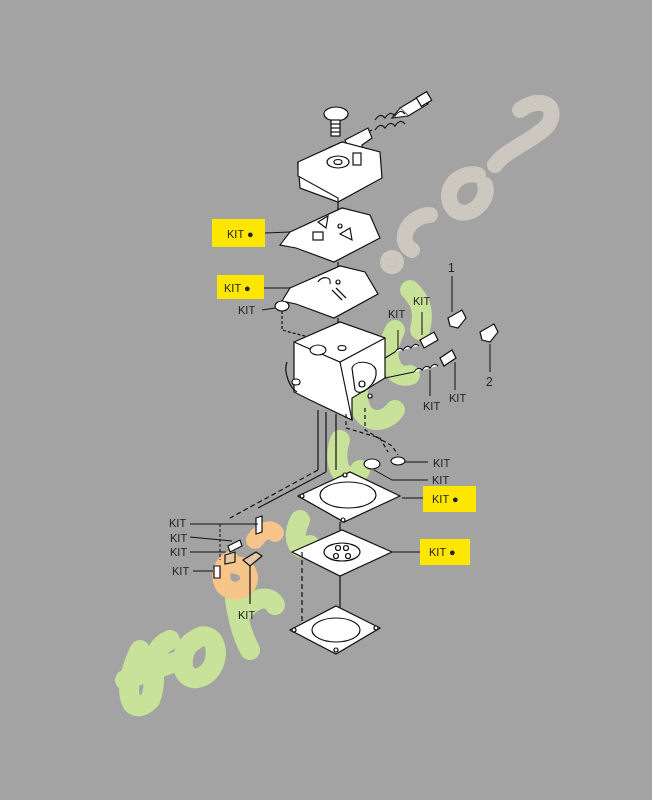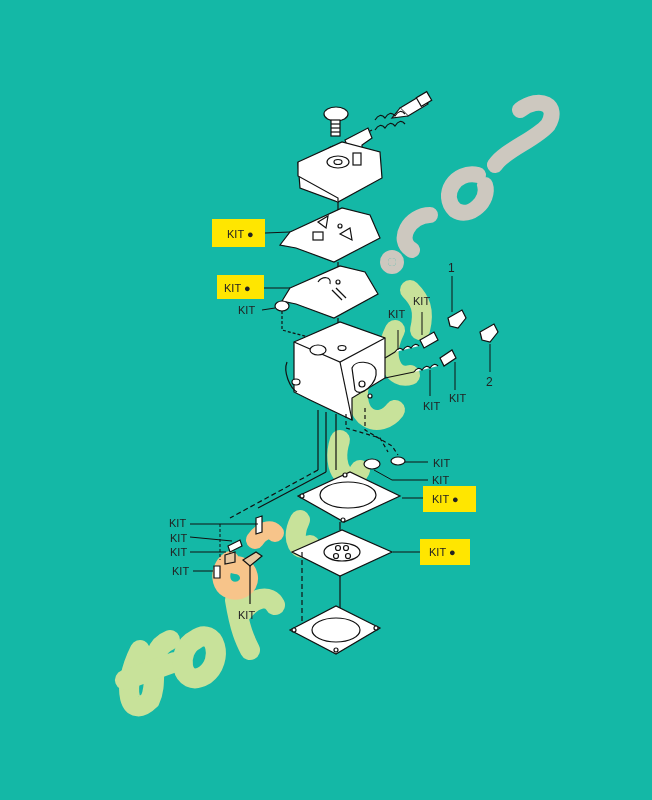--- a/index.html
+++ b/index.html
@@ -1,16 +1,16 @@
 <!DOCTYPE html>
 <html><head>
 <meta charset="utf-8">
 <style>
   html, body { margin:0; padding:0; background:#ffffff; }
-  #canvas { position:relative; width:652px; height:800px; overflow:hidden; background:#14b8a6; font-family:"Liberation Sans", sans-serif;text-align:right; }
+  #canvas { position:relative; width:652px; height:800px; overflow:hidden; background:#a3a3a3; font-family:"Liberation Sans", sans-serif;text-align:right; }
   svg { position:absolute; left:0; top:0; }
   .lbl { font-family:"Liberation Sans", sans-serif; font-size:11px; fill:#222; }
   .num { font-family:"Liberation Sans", sans-serif; font-size:12px; fill:#222; }
 </style>
 </head>
 <body>
 
 <div id="canvas">
 <svg width="652" height="800" viewBox="0 0 652 800">
 

